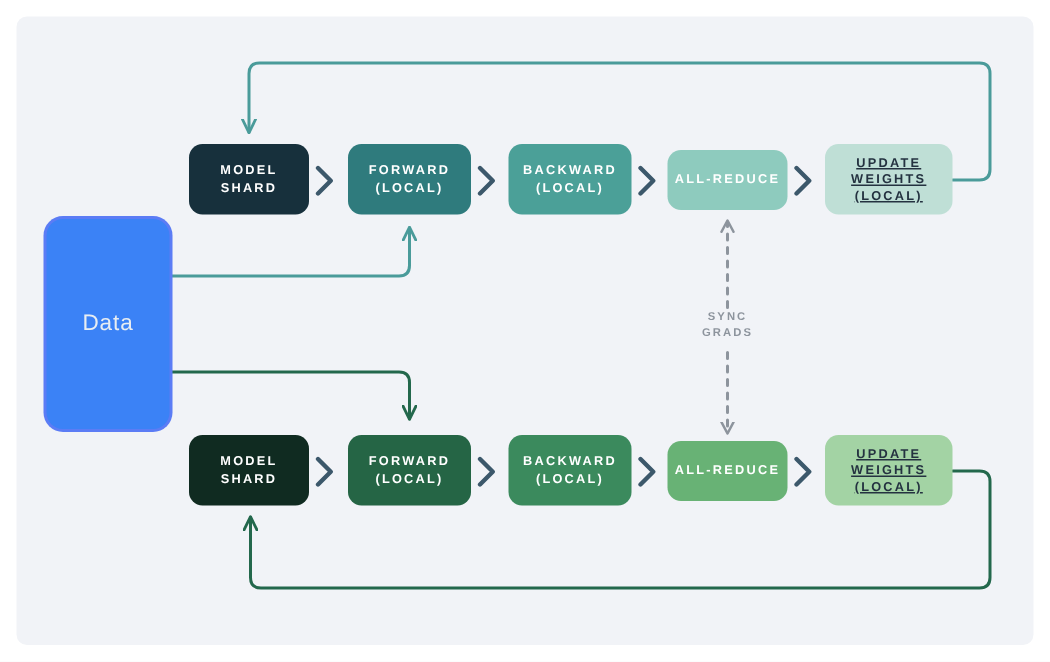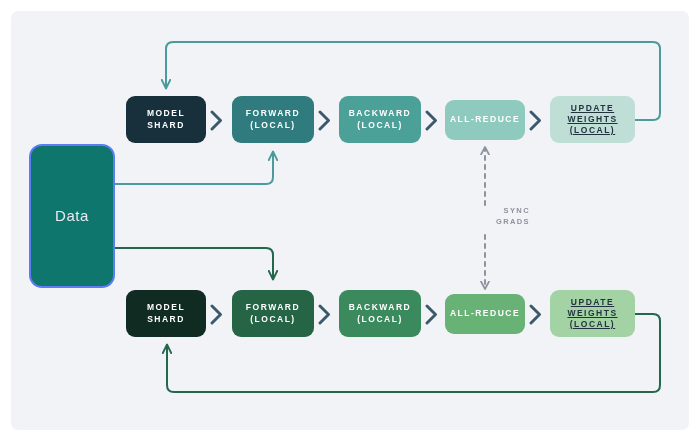--- a/index.html
+++ b/index.html
@@ -109,21 +109,21 @@
 
     <path d="M 113 248 L 266 248 Q 273 248 273 255 L 273 279" fill="none" stroke="#23684c" stroke-width="2" stroke-linecap="round" marker-end="url(#arrow-green)"></path>
 
     <path d="M 635 314 L 653 314 Q 660 314 660 321 L 660 385 Q 660 392 653 392
              L 174 392 Q 167 392 167 385 L 167 345" fill="none" stroke="#23684c" stroke-width="2" stroke-linecap="round" marker-end="url(#arrow-green)"></path>
 
     <line x1="485" y1="205" x2="485" y2="148" stroke="#8d949d" stroke-width="2" stroke-dasharray="4 5" stroke-linecap="round" marker-end="url(#arrow-grey-s)"></line>
     <line x1="485" y1="235" x2="485" y2="288" stroke="#8d949d" stroke-width="2" stroke-dasharray="4 5" stroke-linecap="round" marker-end="url(#arrow-grey-s)"></line>
   </svg>
 
-  <div class="node data-node selected" style="left: 31px; top: 146px; width: 82px; height: 140px; background: #0f766e; color: rgb(232, 237, 242); box-shadow: rgb(91, 124, 245) 0px 0px 0px 2px;">
+  <div class="node data-node selected" style="left: 31px; top: 146px; width: 82px; height: 140px; background: #3b82f6; color: rgb(232, 237, 242); box-shadow: rgb(91, 124, 245) 0px 0px 0px 2px;">
     <span>Data</span>
   </div>
 
   <div class="node stage" style="left: 126px; top: 96px; width: 80px; height: 47px; background: rgb(23, 48, 60); color: rgb(255, 255, 255);">
     <span>MODEL<br>SHARD</span>
   </div>
   <div class="chev" style="left:209px; top:109px;">
     <svg width="13" height="21" viewBox="0 0 13 21">
         <path d="M2 2 L10.5 10.5 L2 19" fill="none" stroke="#3c586b" stroke-width="2.9" stroke-linecap="round" stroke-linejoin="round"></path>
       </svg>
@@ -153,21 +153,21 @@
   <div class="chev" style="left:528px; top:109px;">
     <svg width="13" height="21" viewBox="0 0 13 21">
         <path d="M2 2 L10.5 10.5 L2 19" fill="none" stroke="#3c586b" stroke-width="2.9" stroke-linecap="round" stroke-linejoin="round"></path>
       </svg>
   </div>
 
   <div class="node stage dark-text" style="left: 550px; top: 96px; width: 85px; height: 47px; background: rgb(191, 223, 214); color: rgb(36, 50, 64);">
     <span>UPDATE<br>WEIGHTS<br>(LOCAL)</span>
   </div>
 
-  <div class="sync-label" style="left: 440px; top: 205px; color: rgb(141, 148, 157); text-align: right;">
+  <div class="sync-label" style="left: 440px; top: 205px; color: rgb(141, 148, 157);">
     <span>SYNC<br>GRADS</span>
   </div>
 
   <div class="node stage" style="left: 126px; top: 290px; width: 80px; height: 47px; background: rgb(16, 43, 33); color: rgb(255, 255, 255);">
     <span>MODEL<br>SHARD</span>
   </div>
   <div class="chev" style="left:209px; top:303px;">
     <svg width="13" height="21" viewBox="0 0 13 21">
         <path d="M2 2 L10.5 10.5 L2 19" fill="none" stroke="#3c586b" stroke-width="2.9" stroke-linecap="round" stroke-linejoin="round"></path>
       </svg>

